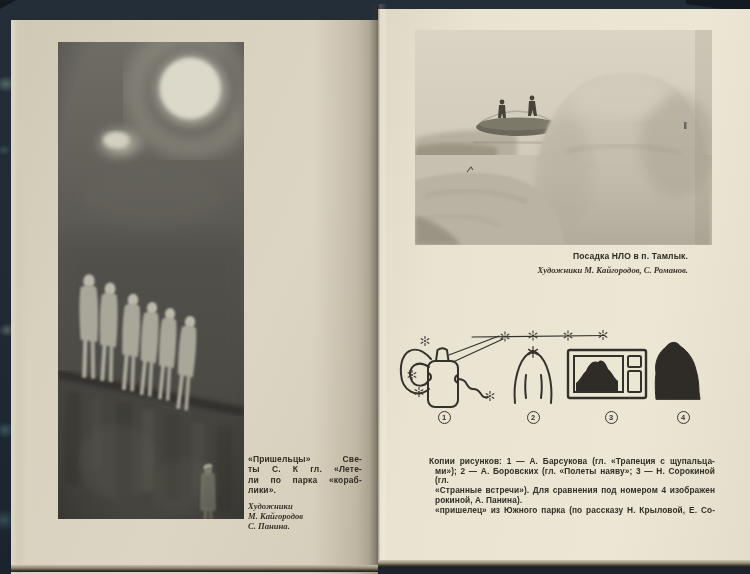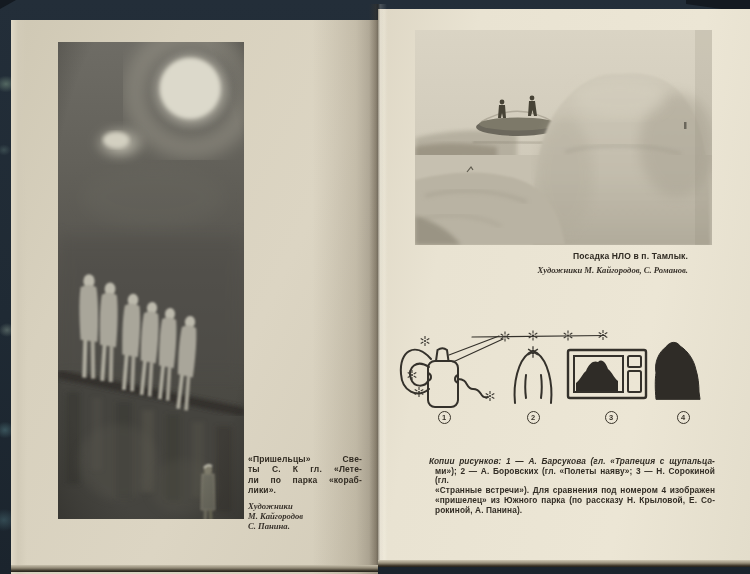--- a/index.html
+++ b/index.html
@@ -63,21 +63,21 @@
 
   .drawings{position:absolute;left:17px;top:320px;width:320px;height:80px;}
   .fig-num{
     position:absolute;width:11px;height:11px;border:1.2px solid #3a352b;border-radius:50%;
     font-size:7.5px;font-weight:700;color:#3a352b;display:flex;align-items:center;justify-content:center;
     line-height:1;background:rgba(255,255,255,.06);
   }
   .rp-paragraph{position:absolute;left:40px;top:448px;width:297px;color:#322d25;}
   .par-line{font-size:8.3px;font-weight:700;line-height:9.7px;letter-spacing:.1px;white-space:nowrap;padding-left:17px;}
   .par-line.just{white-space:normal;}
-  .par-line.indent{padding-left:11px;font-style:italic;}
+  .par-line.indent{padding-left:11px;}
 </style>
 </head>
 <body>
 
 <div class="photo">
   <div class="corner tl"></div>
   <div class="corner tr"></div>
 
   <div class="page left-page">
     <div class="l-illo">
@@ -316,21 +316,21 @@
 
     <span class="fig-num" style="left:59.5px;top:402px;">1</span>
     <span class="fig-num" style="left:148.5px;top:402px;">2</span>
     <span class="fig-num" style="left:226.5px;top:402px;">3</span>
     <span class="fig-num" style="left:298.5px;top:402px;">4</span>
 
     <div class="rp-paragraph">
       <div class="par-line just indent">Копии рисунков: 1 — А. Барсукова (гл. «Трапеция с щупальца-</div>
       <div class="par-line just">ми»); 2 — А. Боровских (гл. «Полеты наяву»; 3 — Н. Сорокиной (гл.</div>
       <div class="par-line just">«Странные встречи»). Для сравнения под номером 4 изображен</div>
+      <div class="par-line">рокиной, А. Панина).</div>
       <div class="par-line just">«пришелец» из Южного парка (по рассказу Н. Крыловой, Е. Со-</div>
-      <div class="par-line">рокиной, А. Панина).</div>
     </div>
   </div>
 
   <div class="gutter"></div>
   <div class="edge edge-left"></div>
   <div class="edge edge-right"></div>
 </div>
 
 </body></html>

